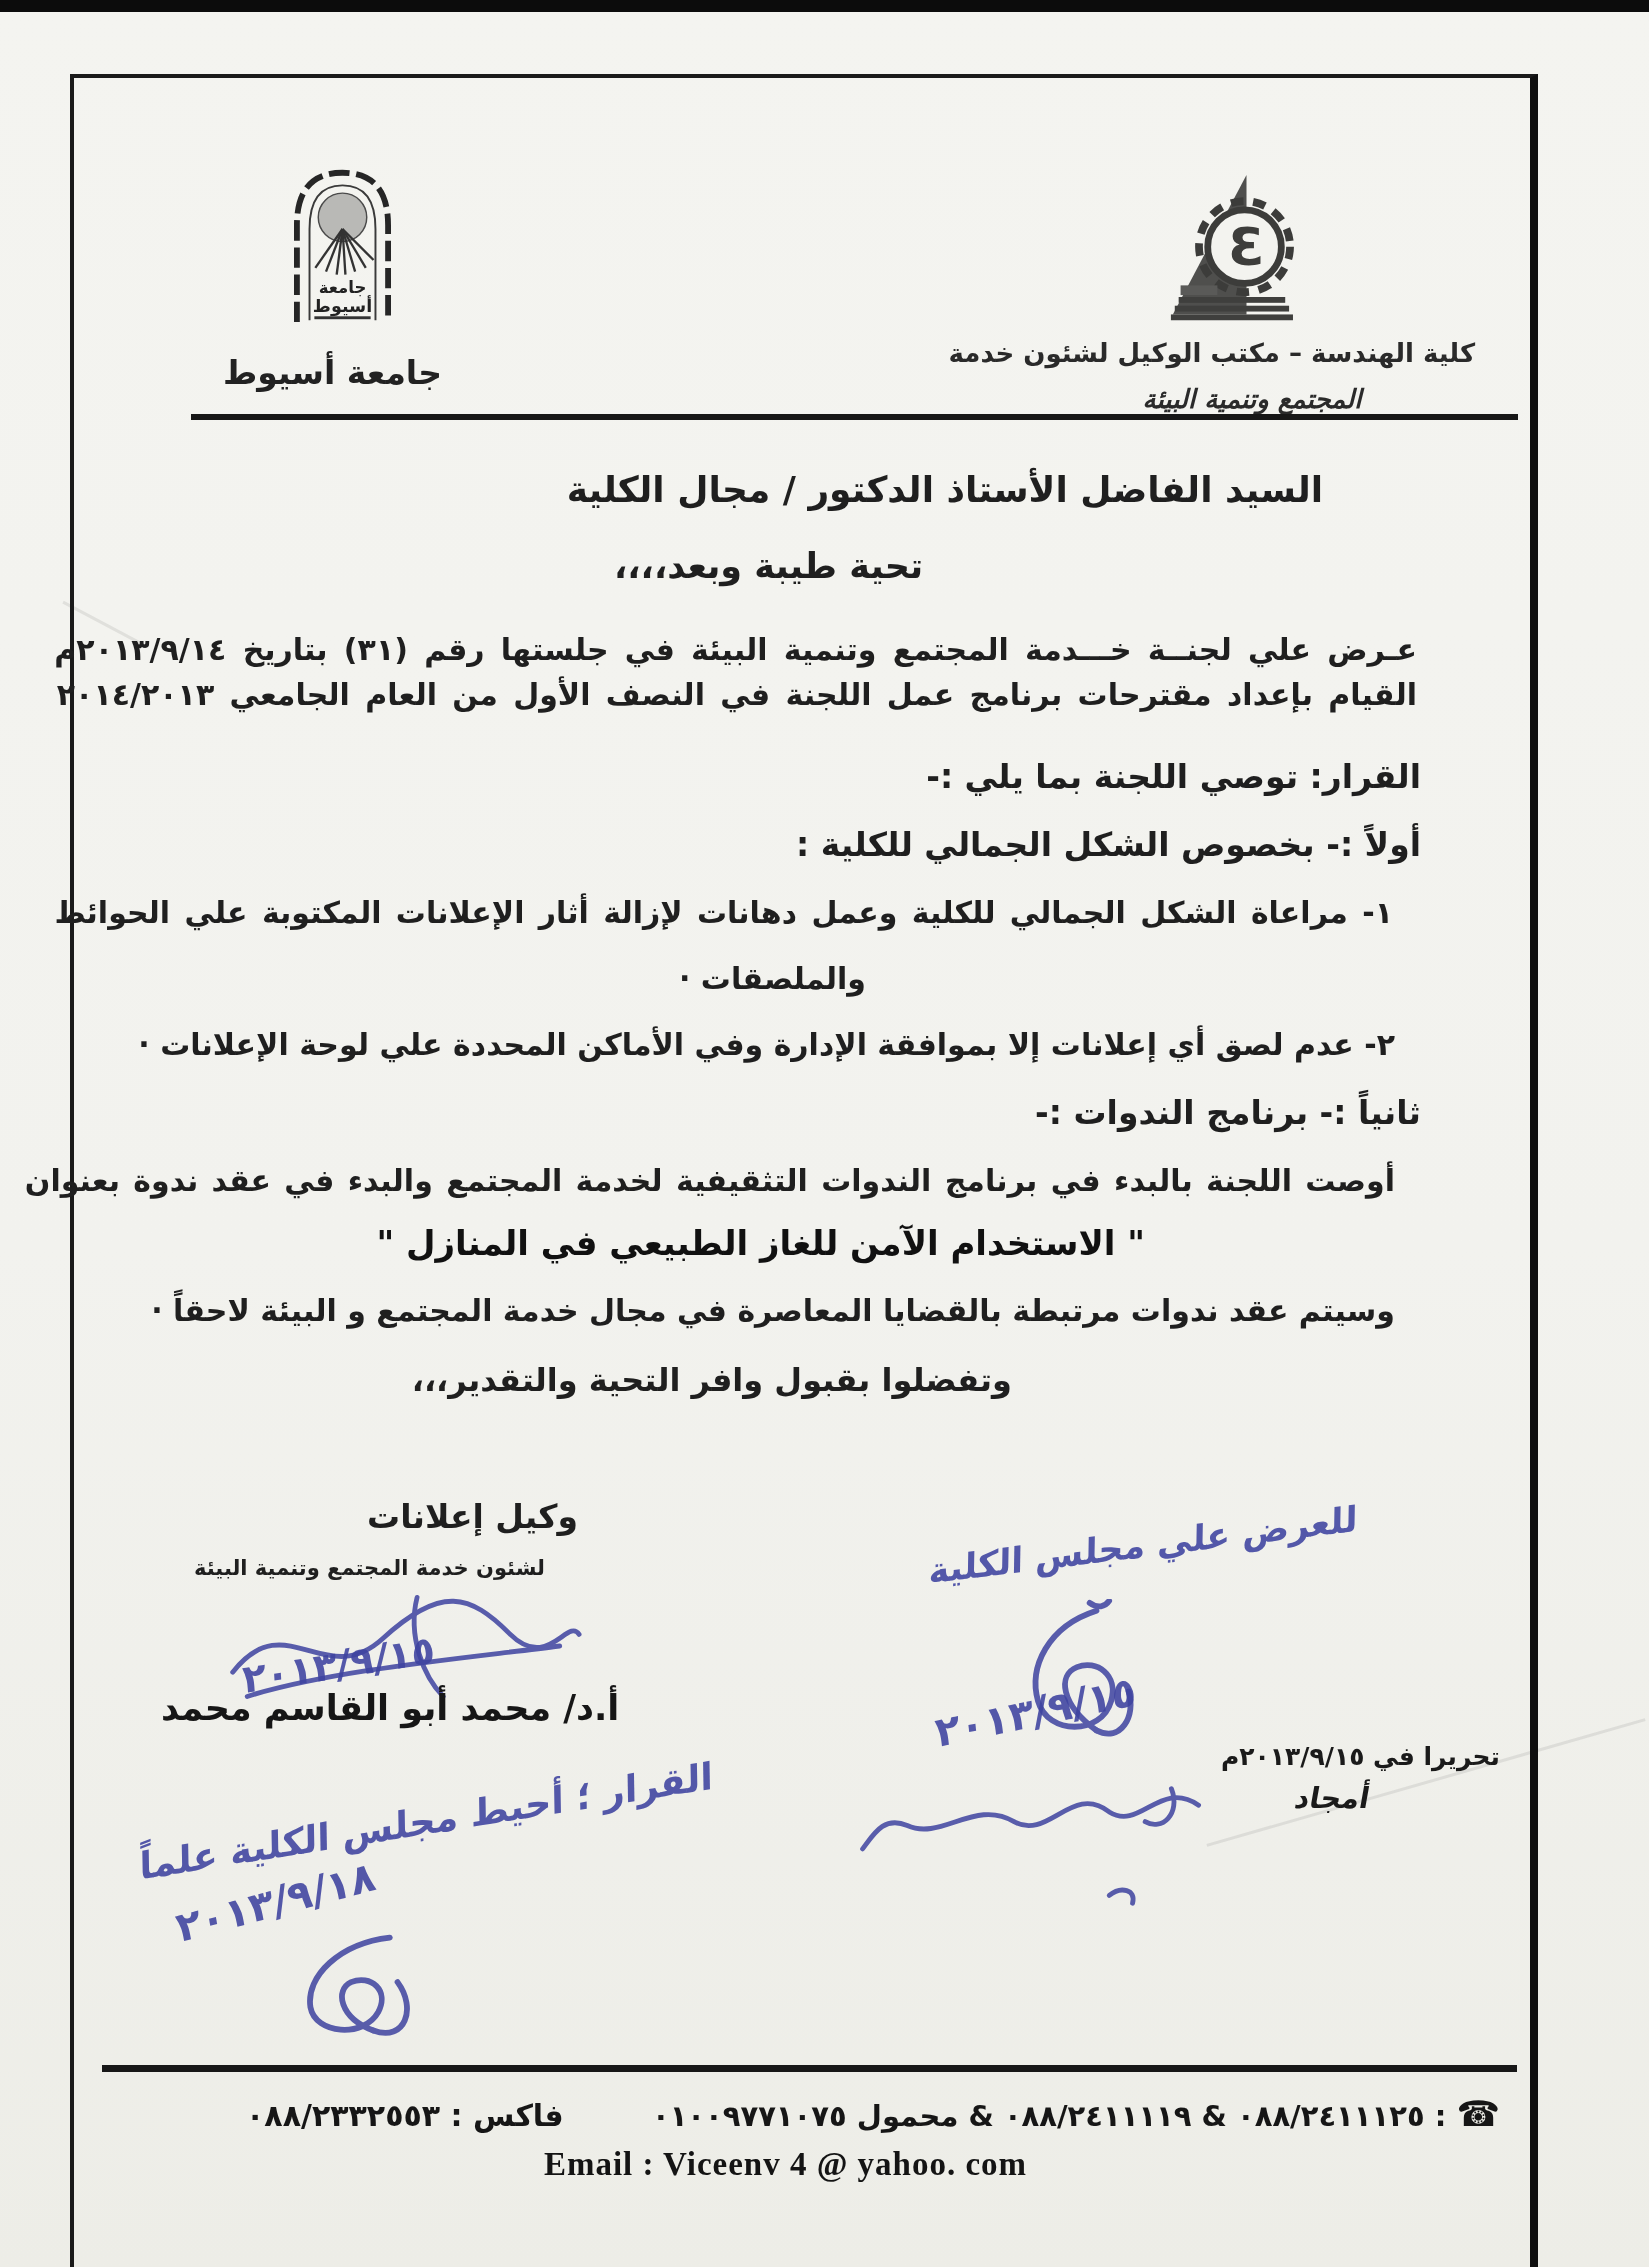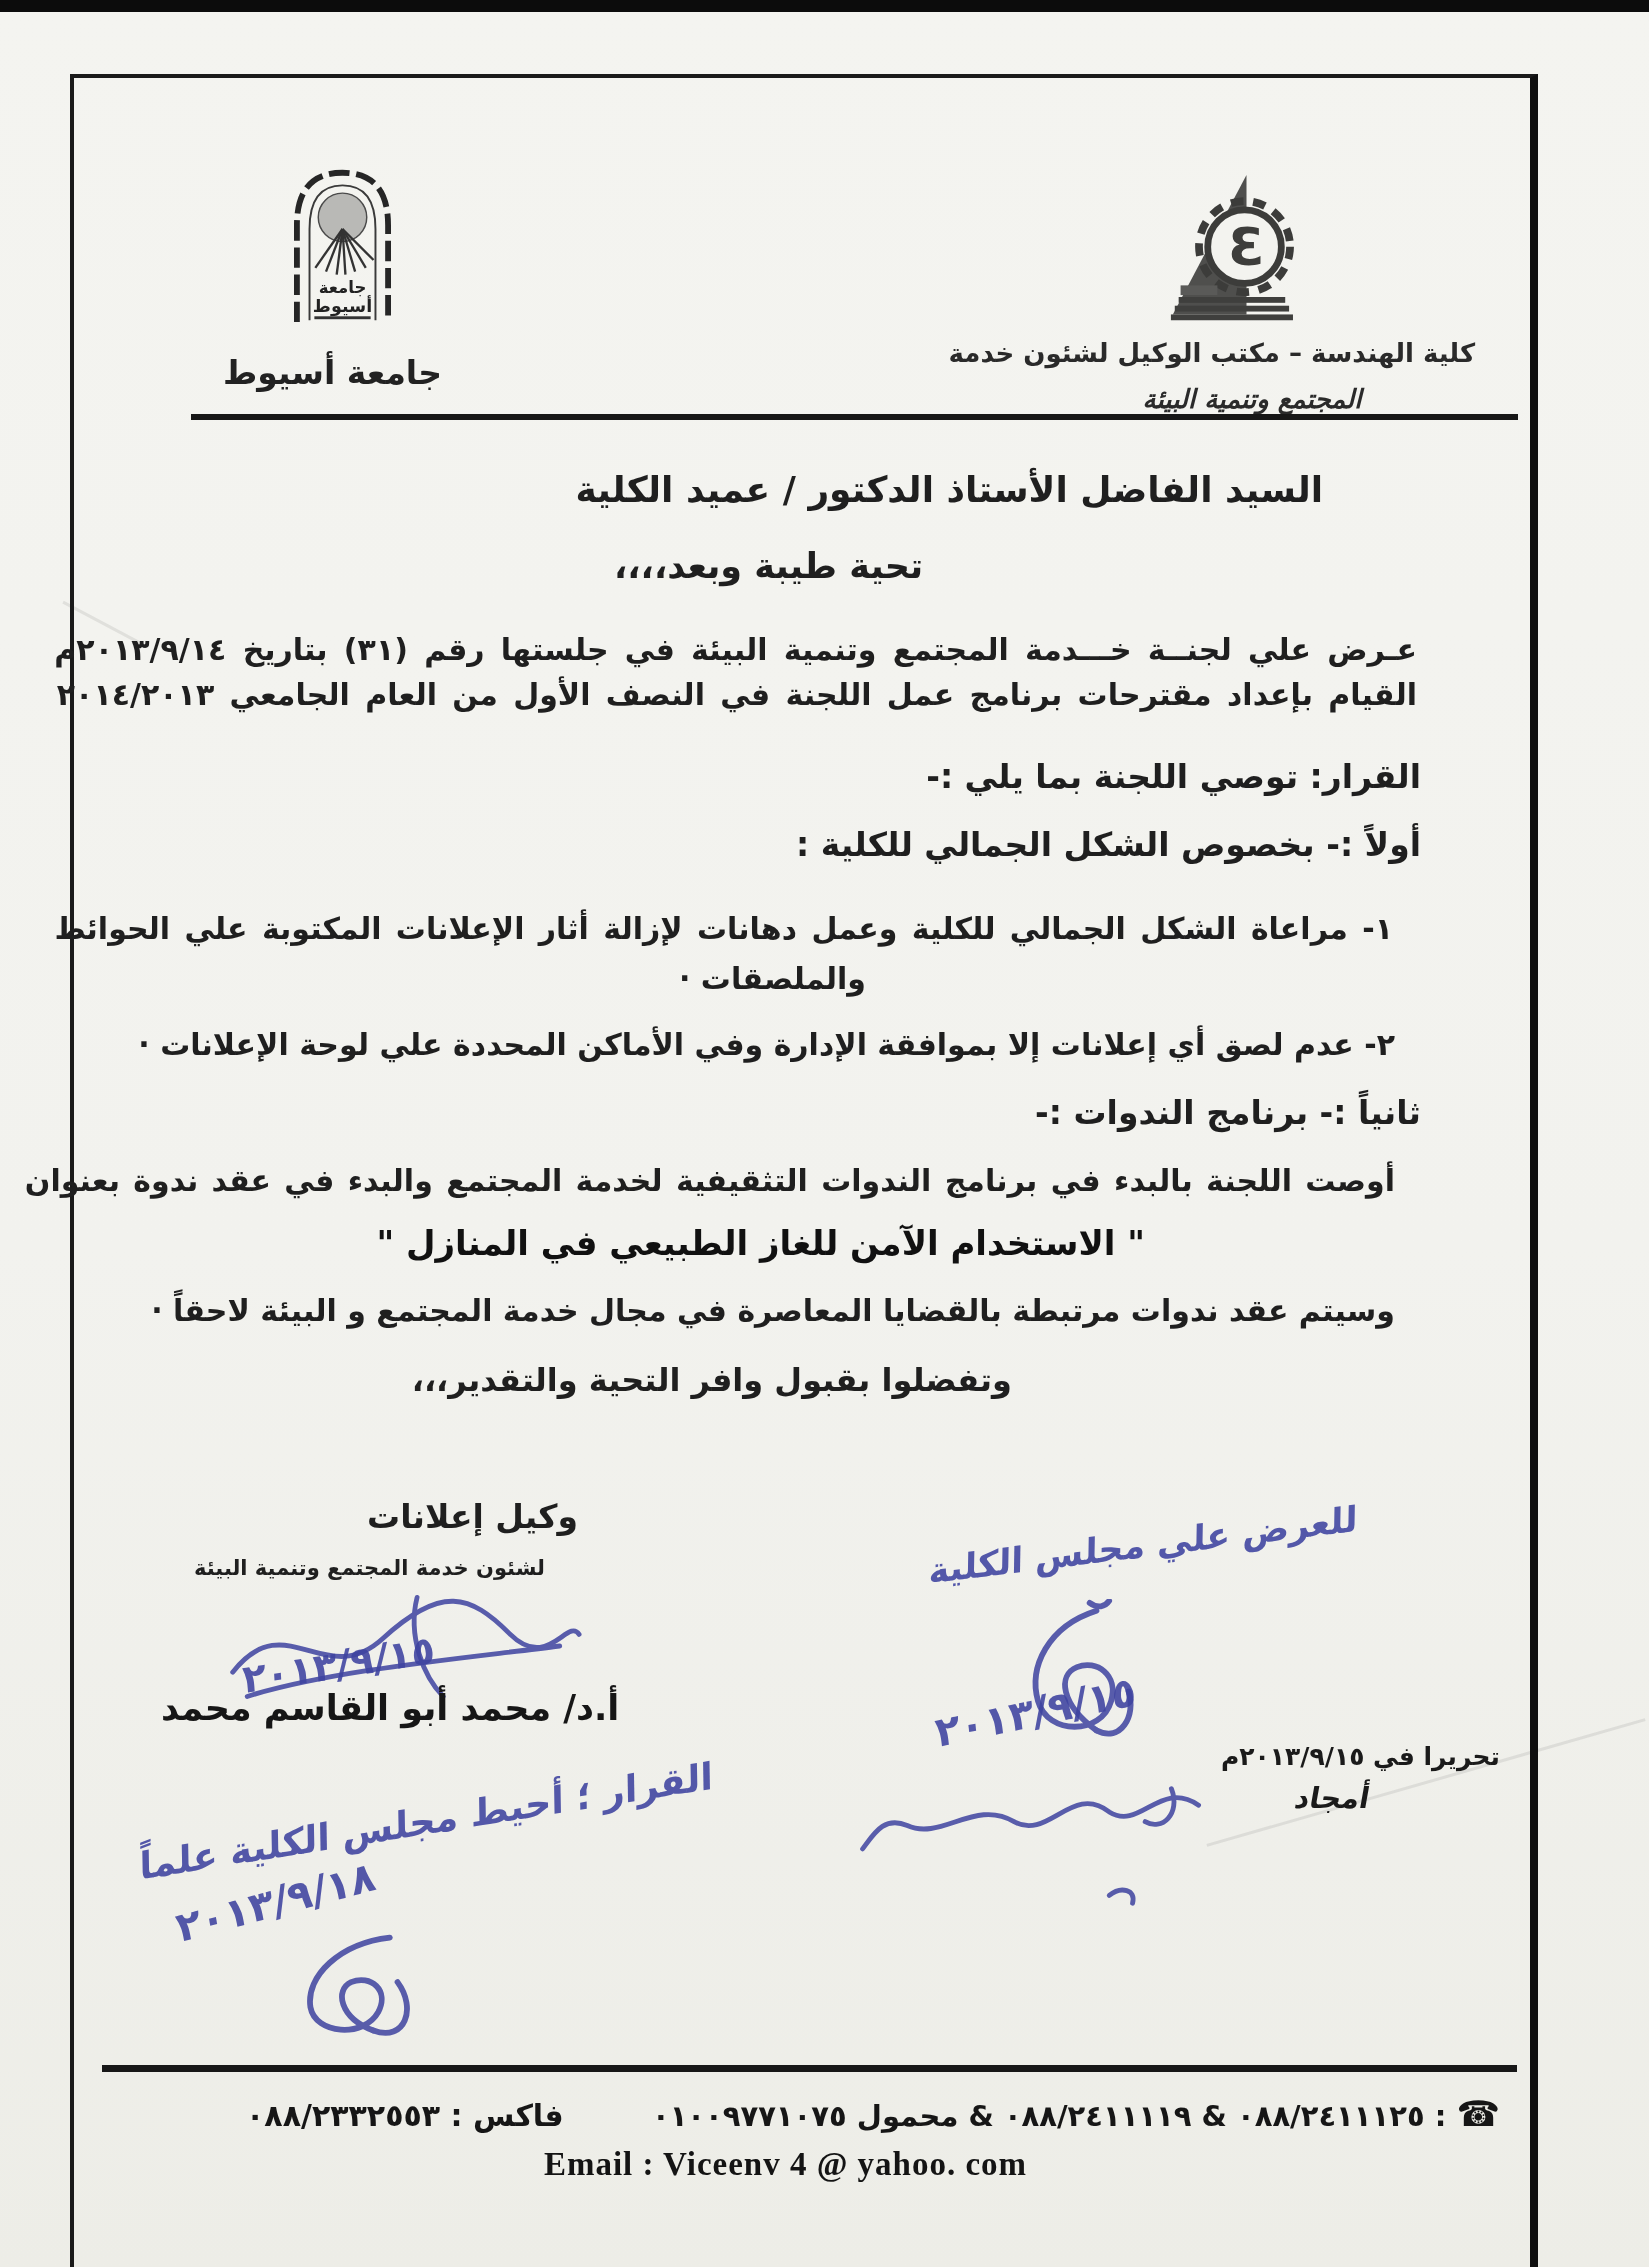--- a/index.html
+++ b/index.html
@@ -67,30 +67,30 @@
       <rect x="18" y="128" width="110" height="6" fill="#3f3f3d"></rect>
       <rect x="14" y="137" width="118" height="6" fill="#3f3f3d"></rect>
       <rect x="10" y="146" width="126" height="6" fill="#3f3f3d"></rect>
     </svg>
   </div>
   <div class="abs ar center" style="left:1029px;top:338px;width:446px;font-size:26px;color:#2a2a2a;">كلية الهندسة – مكتب الوكيل لشئون خدمة</div>
   <div class="abs ar center" style="left:1029px;top:384px;width:446px;font-size:26px;color:#2a2a2a;font-style:italic;">المجتمع وتنمية البيئة</div>
 
   <div class="abs rule" style="left:191px;top:414px;width:1327px;height:5.8px;"></div>
 
-  <div class="abs ar" style="right:327px;top:469px;font-size:36px;">السيد  الفاضل الأستاذ الدكتور /  عميد الكلية</div>
+  <div class="abs ar" style="right:327px;top:469px;font-size:36px;">السيد  الفاضل الأستاذ الدكتور /  مجال الكلية</div>
   <div class="abs ar" style="left:614px;top:546px;font-size:35px;text-align:right;">تحية طيبة وبعد،،،،</div>
 
   <div class="abs ar" style="right:233px;top:611px;font-size:30px;word-spacing:5.8px;margin-top:21px;">عـرض علي لجنــة خـــدمة المجتمع وتنمية البيئة  في جلستها رقم (٣١) بتاريخ ٢٠١٣/٩/١٤م</div>
   <div class="abs ar" style="right:233px;top:677px;font-size:30px;word-spacing:4.9px;">القيام بإعداد مقترحات برنامج عمل اللجنة في النصف الأول من العام الجامعي ٢٠١٤/٢٠١٣</div>
 
   <div class="abs ar" style="right:229px;top:825px;font-size:33px;">أولاً :- بخصوص الشكل الجمالي للكلية :</div>
   <div class="abs ar" style="right:229px;top:757px;font-size:33px;">القرار: توصي اللجنة بما يلي :-</div>
 
-  <div class="abs ar" style="right:257px;top:895px;font-size:30px;word-spacing:3.9px;margin-top:16px;">١- مراعاة الشكل الجمالي للكلية وعمل دهانات لإزالة أثار الإعلانات المكتوبة علي الحوائط</div>
+  <div class="abs ar" style="right:257px;top:895px;font-size:30px;word-spacing:3.9px;">١- مراعاة الشكل الجمالي للكلية وعمل دهانات لإزالة أثار الإعلانات المكتوبة علي الحوائط</div>
   <div class="abs ar" style="right:784px;top:961px;font-size:30px;">والملصقات ·</div>
   <div class="abs ar" style="right:255px;top:1027px;font-size:30px;">٢- عدم لصق أي إعلانات إلا بموافقة الإدارة وفي الأماكن المحددة علي لوحة الإعلانات ·</div>
 
   <div class="abs ar" style="right:229px;top:1093px;font-size:33px;">ثانياً :- برنامج الندوات :-</div>
   <div class="abs ar" style="right:255px;top:1163px;font-size:30px;word-spacing:2.9px;">أوصت اللجنة بالبدء في برنامج الندوات التثقيفية لخدمة المجتمع والبدء في عقد ندوة بعنوان</div>
   <div class="abs ar" style="right:505px;top:1223px;font-size:34px;color:#111;">" الاستخدام الآمن للغاز الطبيعي في المنازل "</div>
   <div class="abs ar" style="right:638px;top:1361px;font-size:32px;">وتفضلوا بقبول وافر التحية والتقدير،،،</div>
   <div class="abs ar" style="right:255px;top:1293px;font-size:30px;">وسيتم عقد ندوات مرتبطة بالقضايا المعاصرة في مجال خدمة المجتمع و البيئة لاحقاً ·</div>
 
   <div class="abs ar" style="left:367px;top:1497px;font-size:33px;">وكيل إعلانات</div>

